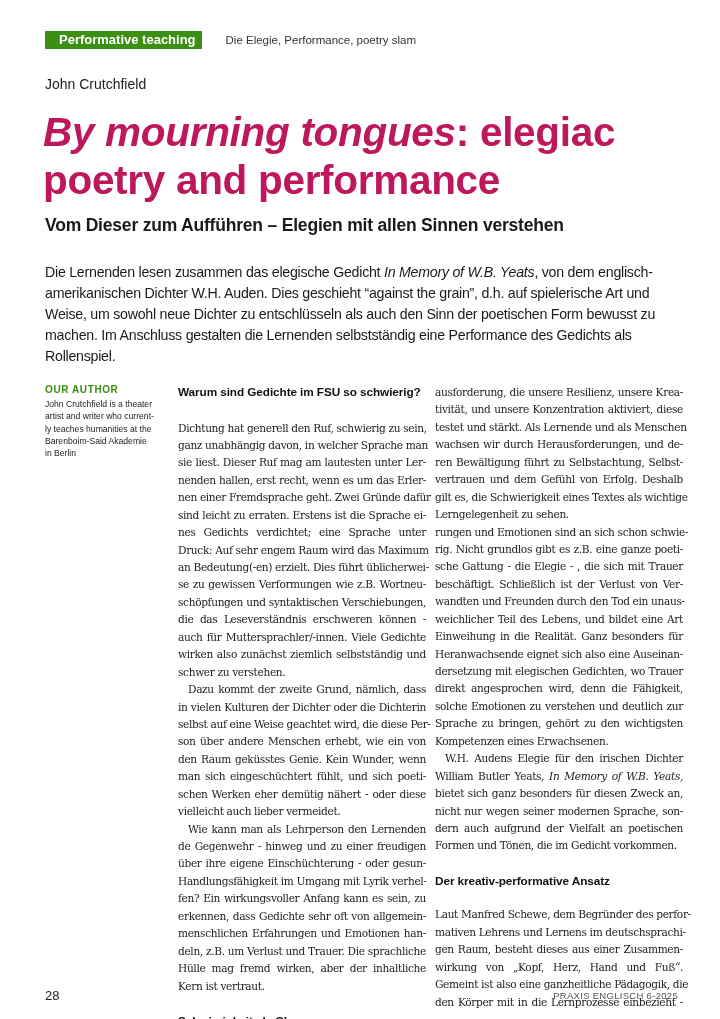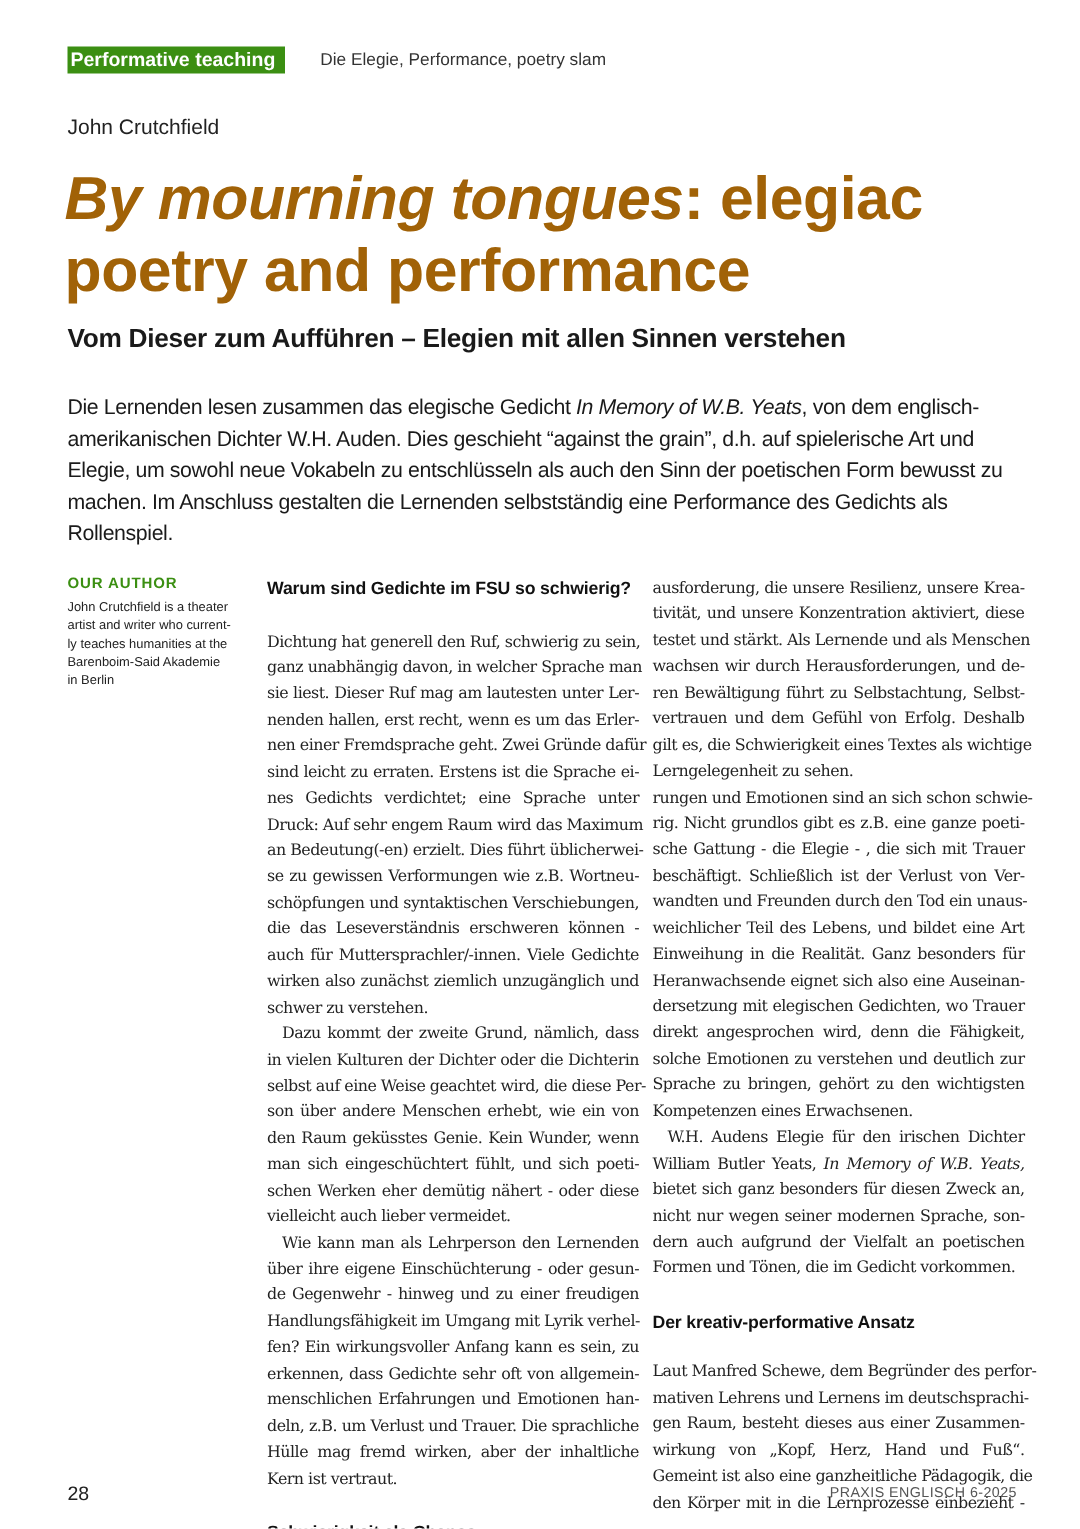--- a/index.html
+++ b/index.html
@@ -1,23 +1,23 @@
 <!DOCTYPE html>
 <html><head>
 <meta charset="utf-8">
 <style>
   html, body { margin:0; padding:0; background:#ffffff; }
   body { width:720px; height:1019px; position:relative; overflow:hidden; color:#1a1a1a; }
   .sans { font-family: "Liberation Sans", "DejaVu Sans", sans-serif; }
   .serif { font-family: "DejaVu Serif", "Liberation Serif", serif; }
   #kicker { position:absolute; left:45px; top:31px; display:flex; align-items:center; }
-  #tag { background:#3b8f12; color:#fff; font-weight:bold; font-size:13px; padding:1px 6px 2px 2px; line-height:15px; }
+  #tag { background:#3b8f12; color:#fff; font-weight:bold; font-size:13px; padding:1px 6px 2px 14px; line-height:15px; }
   #kicker-topics { margin-left:24px; font-size:11.5px; color:#333; }
   #author-name { position:absolute; left:45px; top:76px; font-size:14px; color:#222; }
-  #title { position:absolute; left:43px; top:108px; width:660px; font-size:40.5px; line-height:48px; font-weight:bold; color:#a16207; letter-spacing:-0.3px; }
+  #title { position:absolute; left:43px; top:108px; width:660px; font-size:40.5px; line-height:48px; font-weight:bold; color:#be185d; letter-spacing:-0.3px; }
   #title i { font-style:italic; }
   #subtitle { position:absolute; left:45px; top:215px; font-size:17.5px; font-weight:bold; color:#1a1a1a; letter-spacing:-0.2px; }
   #lead { position:absolute; left:45px; top:262px; width:650px; font-size:14.2px; line-height:21px; font-weight:normal; color:#1a1a1a; letter-spacing:-0.25px; }
   #lead .ln { white-space:nowrap; display:block; }
   #lead i { font-style:italic; }
   #sidebar { position:absolute; left:45px; top:384px; width:120px; }
   #sidebar-heading { font-size:10px; font-weight:bold; color:#3b8f12; letter-spacing:0.6px; }
   #sidebar-text { margin-top:3px; font-size:8.6px; line-height:12.3px; color:#222; }
   #sidebar-text .ln { display:block; white-space:nowrap; }
   .col { position:absolute; top:384px; width:248px; }
@@ -45,21 +45,21 @@
 <h1 id="title" class="sans" style="margin:0;">
   <i>By mourning tongues</i><span>: elegiac</span><br>
   <span>poetry and performance</span>
 </h1>
 
 <div id="subtitle" class="sans">Vom Dieser zum Aufführen – Elegien mit allen Sinnen verstehen</div>
 
 <div id="lead" class="sans">
     <span class="ln">Die Lernenden lesen zusammen das elegische Gedicht <i>In Memory of W.B. Yeats</i>, von dem englisch-</span>
     <span class="ln">amerikanischen Dichter W.H. Auden. Dies geschieht “against the grain”, d.h. auf spielerische Art und</span>
-    <span class="ln">Elegie, um sowohl neue Vokabeln zu entschlüsseln als auch den Sinn der poetischen Form bewusst zu</span>
+    <span class="ln">Weise, um sowohl neue Dichter zu entschlüsseln als auch den Sinn der poetischen Form bewusst zu</span>
     <span class="ln">machen. Im Anschluss gestalten die Lernenden selbstständig eine Performance des Gedichts als</span>
     <span class="ln">Rollenspiel.</span>
   </div>
 
 <div id="sidebar" class="sans">
   <div id="sidebar-heading">OUR AUTHOR</div>
   <div id="sidebar-text">
       <span class="ln">John Crutchfield is a theater</span>
       <span class="ln">artist and writer who current-</span>
       <span class="ln">ly teaches humanities at the</span>
@@ -78,33 +78,33 @@
       <span class="ln">nenden hallen, erst recht, wenn es um das Erler-</span>
       <span class="ln">nen einer Fremdsprache geht. Zwei Gründe dafür</span>
       <span class="ln">sind leicht zu erraten. Erstens ist die Sprache ei-</span>
       <span class="ln">nes Gedichts verdichtet; eine Sprache unter</span>
       <span class="ln">Druck: Auf sehr engem Raum wird das Maximum</span>
       <span class="ln">an Bedeutung(-en) erzielt. Dies führt üblicherwei-</span>
       <span class="ln">se zu gewissen Verformungen wie z.B. Wortneu-</span>
       <span class="ln">schöpfungen und syntaktischen Verschiebungen,</span>
       <span class="ln">die das Leseverständnis erschweren können -</span>
       <span class="ln">auch für Muttersprachler/-innen. Viele Gedichte</span>
-      <span class="ln">wirken also zunächst ziemlich unzugänglich und</span>
+      <span class="ln">wirken also zunächst ziemlich selbstständig und</span>
       <span class="ln last">schwer zu verstehen.</span>
       <span class="ln indent">Dazu kommt der zweite Grund, nämlich, dass</span>
       <span class="ln">in vielen Kulturen der Dichter oder die Dichterin</span>
       <span class="ln">selbst auf eine Weise geachtet wird, die diese Per-</span>
       <span class="ln">son über andere Menschen erhebt, wie ein von</span>
       <span class="ln">den Raum geküsstes Genie. Kein Wunder, wenn</span>
       <span class="ln">man sich eingeschüchtert fühlt, und sich poeti-</span>
       <span class="ln">schen Werken eher demütig nähert - oder diese</span>
       <span class="ln last">vielleicht auch lieber vermeidet.</span>
       <span class="ln indent">Wie kann man als Lehrperson den Lernenden</span>
+      <span class="ln">de Gegenwehr - hinweg und zu einer freudigen</span>
       <span class="ln">über ihre eigene Einschüchterung - oder gesun-</span>
-      <span class="ln">de Gegenwehr - hinweg und zu einer freudigen</span>
       <span class="ln">Handlungsfähigkeit im Umgang mit Lyrik verhel-</span>
       <span class="ln">fen? Ein wirkungsvoller Anfang kann es sein, zu</span>
       <span class="ln">erkennen, dass Gedichte sehr oft von allgemein-</span>
       <span class="ln">menschlichen Erfahrungen und Emotionen han-</span>
       <span class="ln">deln, z.B. um Verlust und Trauer. Die sprachliche</span>
       <span class="ln">Hülle mag fremd wirken, aber der inhaltliche</span>
       <span class="ln last">Kern ist vertraut.</span>
     </div>
   <div class="gap" style="height:18px"></div>
   <h3 class="sans">Schwierigkeit als Chance</h3>

